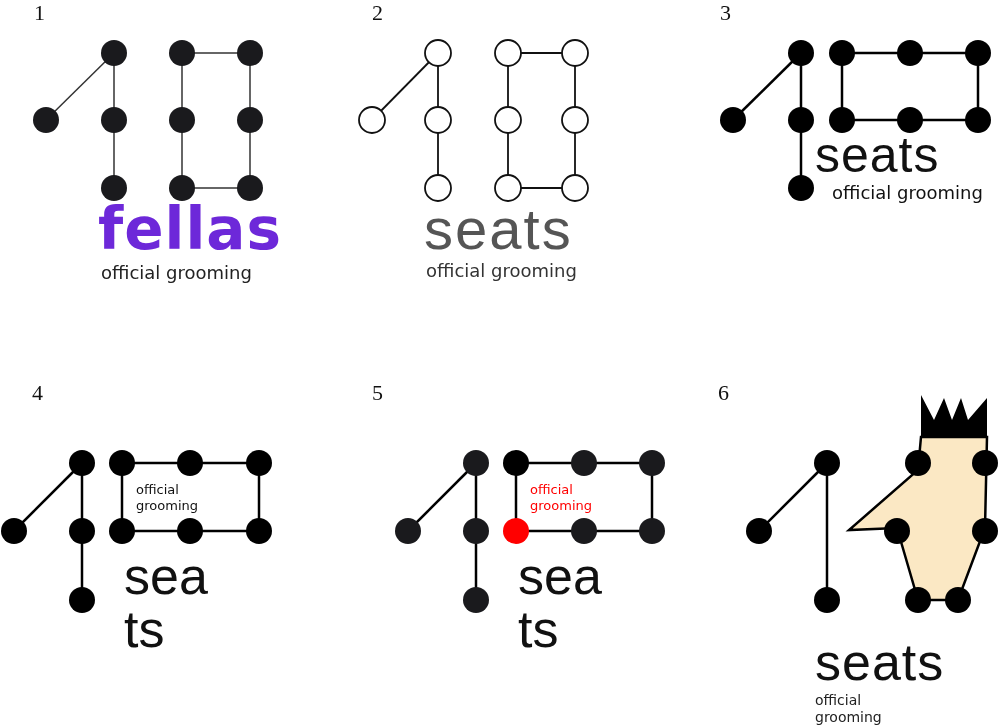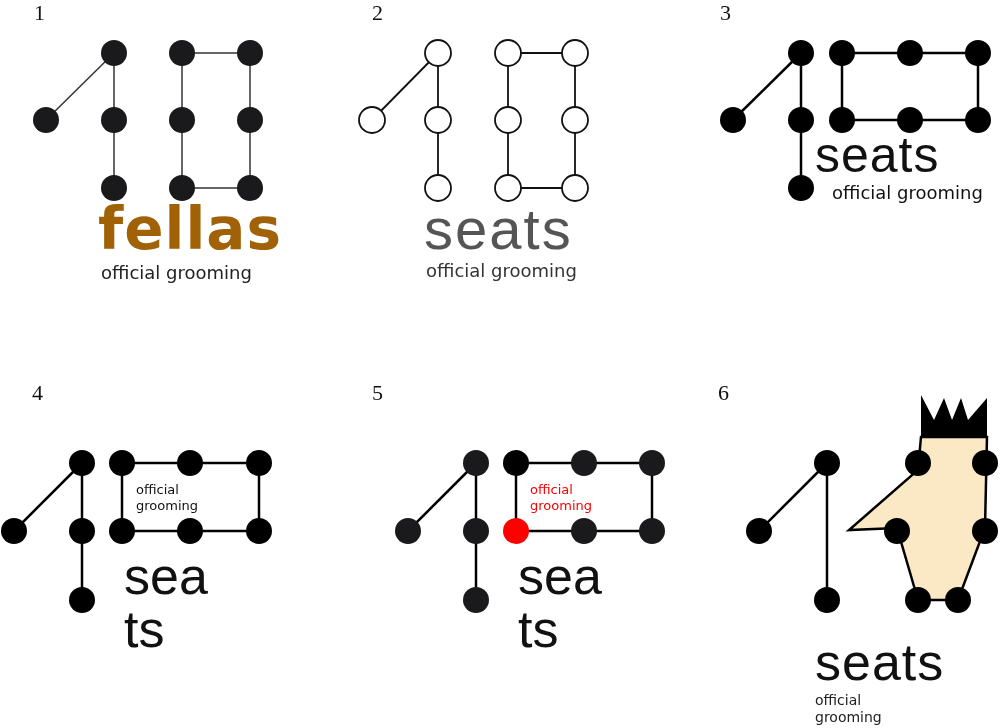--- a/index.html
+++ b/index.html
@@ -140,21 +140,21 @@
       <circle cx="918" cy="463" r="13"></circle>
         <circle cx="985" cy="463" r="13"></circle>
       <circle cx="897" cy="531" r="13"></circle>
         <circle cx="985" cy="531" r="13"></circle>
       <circle cx="918" cy="600" r="13"></circle>
         <circle cx="958" cy="600" r="13"></circle>
     </g>
   </g>
 </svg>
 
-<div class="t" style="left:98px;top:200px;font-size:58px;font-weight:bold;color:#a16207;letter-spacing:1px;">fellas</div>
+<div class="t" style="left:98px;top:200px;font-size:58px;font-weight:bold;color:#6d28d9;letter-spacing:1px;">fellas</div>
 <div class="t" style="left:101px;top:264px;font-size:18px;color:#222;">official grooming</div>
 
 <div class="t thin" style="left:424px;top:200px;font-size:58px;color:#555;font-family:'Liberation Sans',sans-serif;letter-spacing:2px;">seats</div>
 <div class="t" style="left:426px;top:262px;font-size:18px;color:#333;">official grooming</div>
 
 <div class="t" style="left:815px;top:130px;font-size:50px;color:#111;font-family:'Liberation Sans',sans-serif;letter-spacing:1px;">seats</div>
 <div class="t" style="left:832px;top:184px;font-size:18px;color:#111;">official grooming</div>
 
 <div class="t" style="left:136px;top:483px;font-size:13px;">official</div>
 <div class="t" style="left:136px;top:499px;font-size:13px;">grooming</div>

